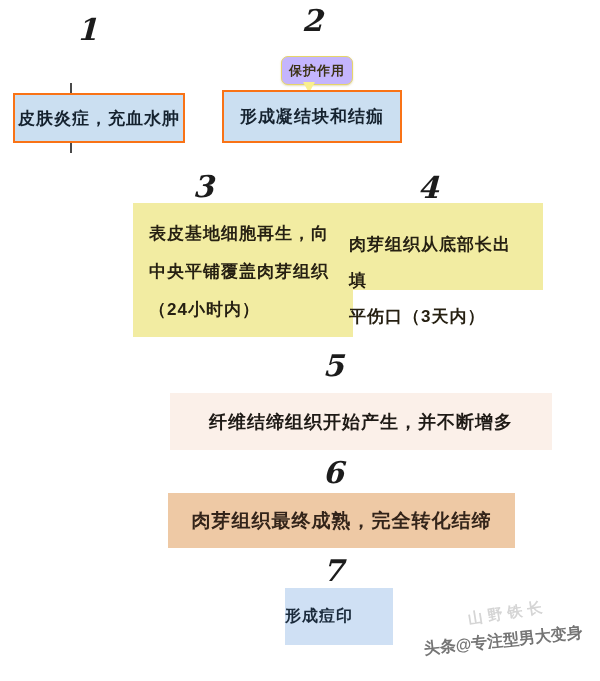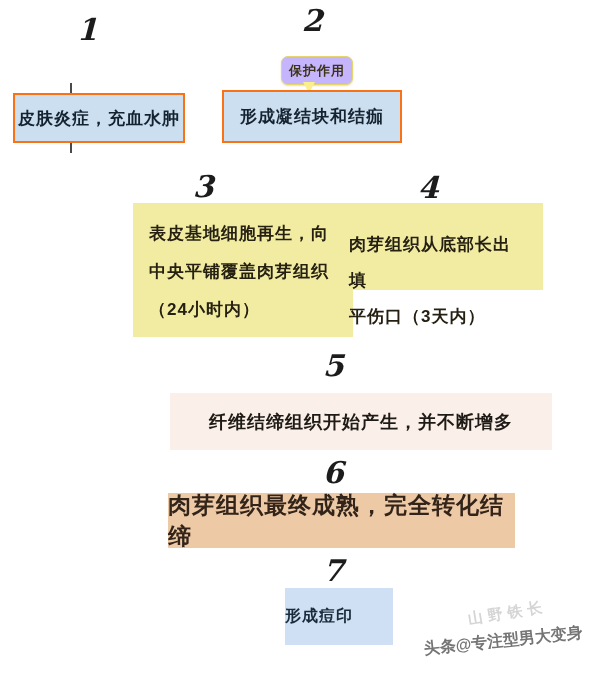--- a/index.html
+++ b/index.html
@@ -23,21 +23,21 @@
   }
   .box-yellow{
     background:#f2eca2;color:#262012;font-size:17px;
     padding:12px 16px;line-height:38px;
   }
   .box-cream{
     background:#fbf0e9;color:#1e1a16;font-size:18px;
     display:flex;align-items:center;justify-content:center;
   }
   .box-tan{
-    background:#eec9a5;color:#33241a;font-size:23px;
+    background:#eec9a5;color:#33241a;font-size:19px;
     display:flex;align-items:center;justify-content:center;
   }
   .box-lightblue{
     background:#cfe0f4;color:#1b2b3c;font-size:16px;
     display:flex;align-items:center;justify-content:flex-start;
   }
   .callout{
     position:absolute;left:281px;top:56px;width:70px;height:27px;
     background:#c4b5fd;border:1px solid #e6d56b;border-radius:7px;
     box-shadow:0 1px 2px rgba(180,160,60,.35);

